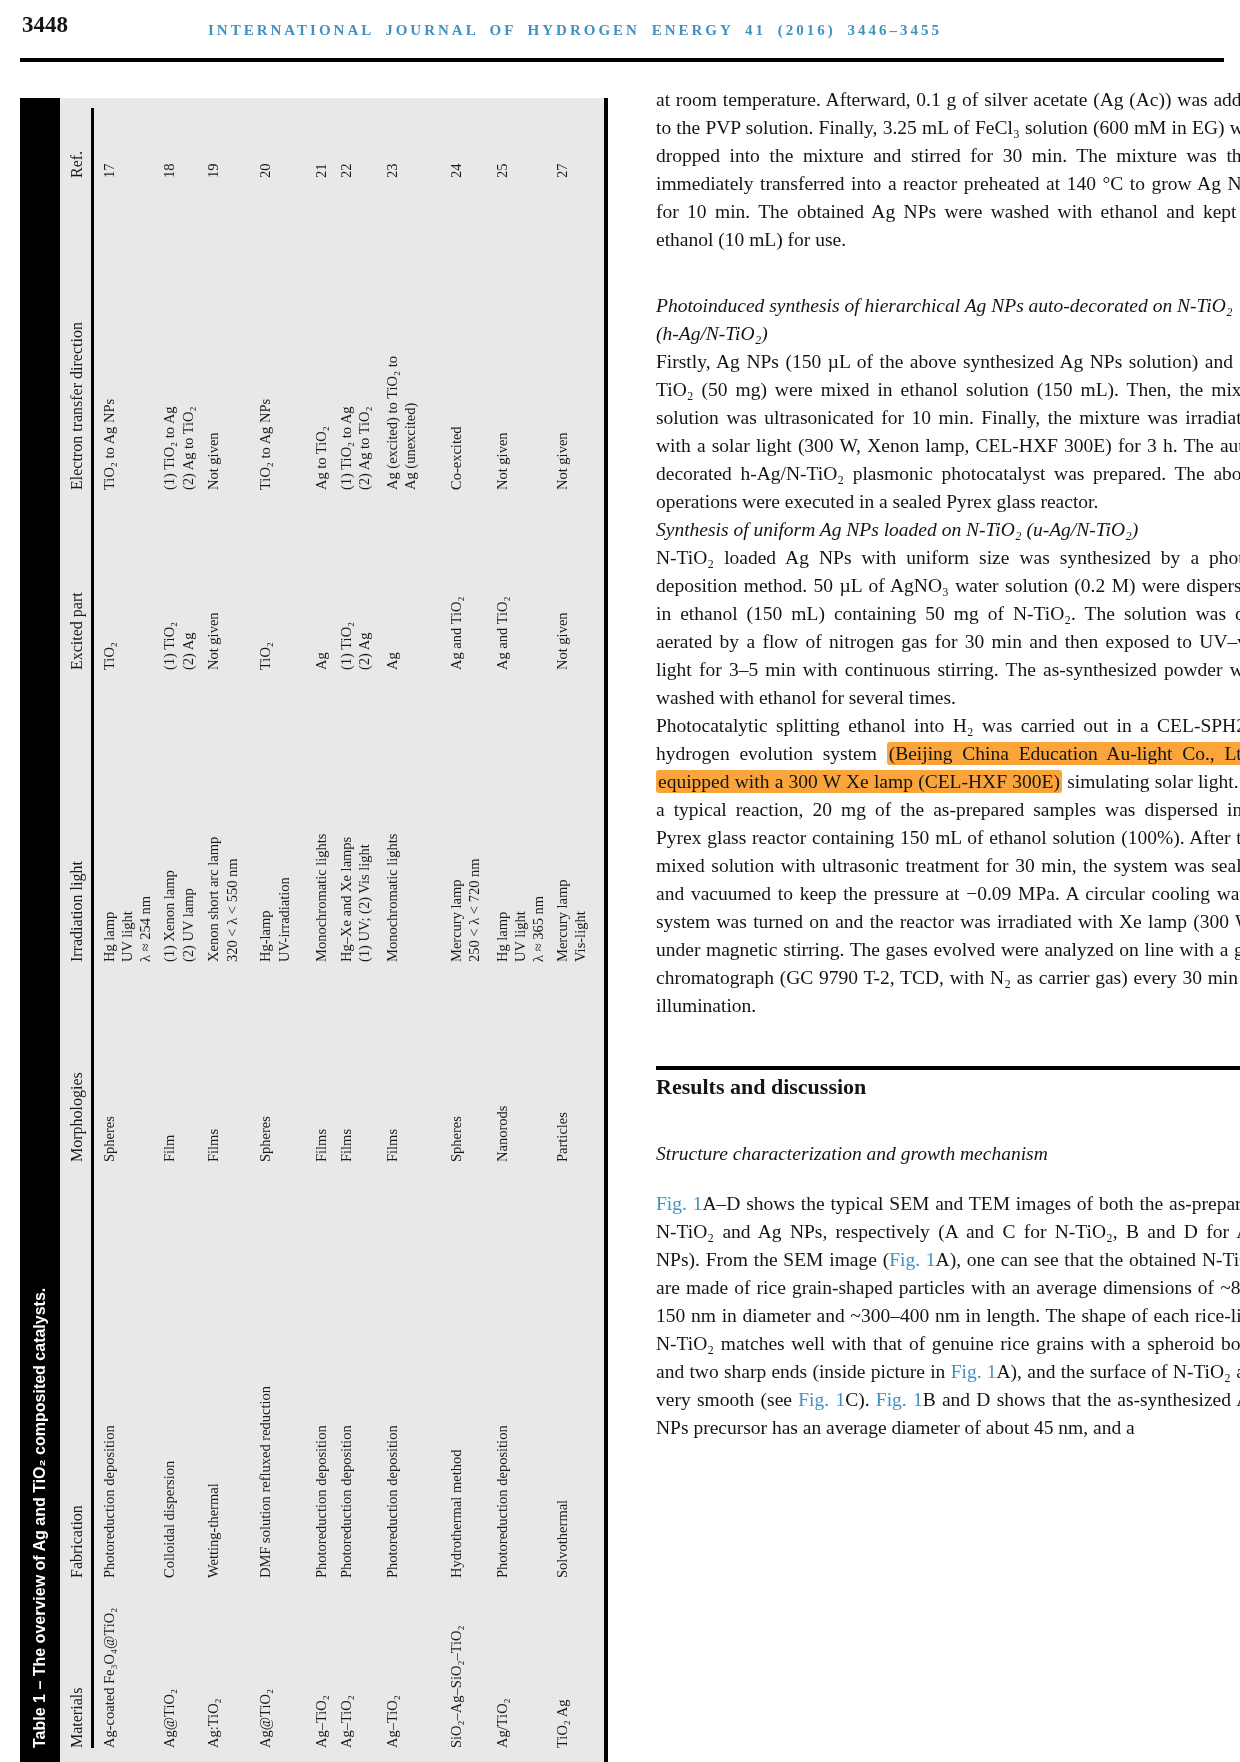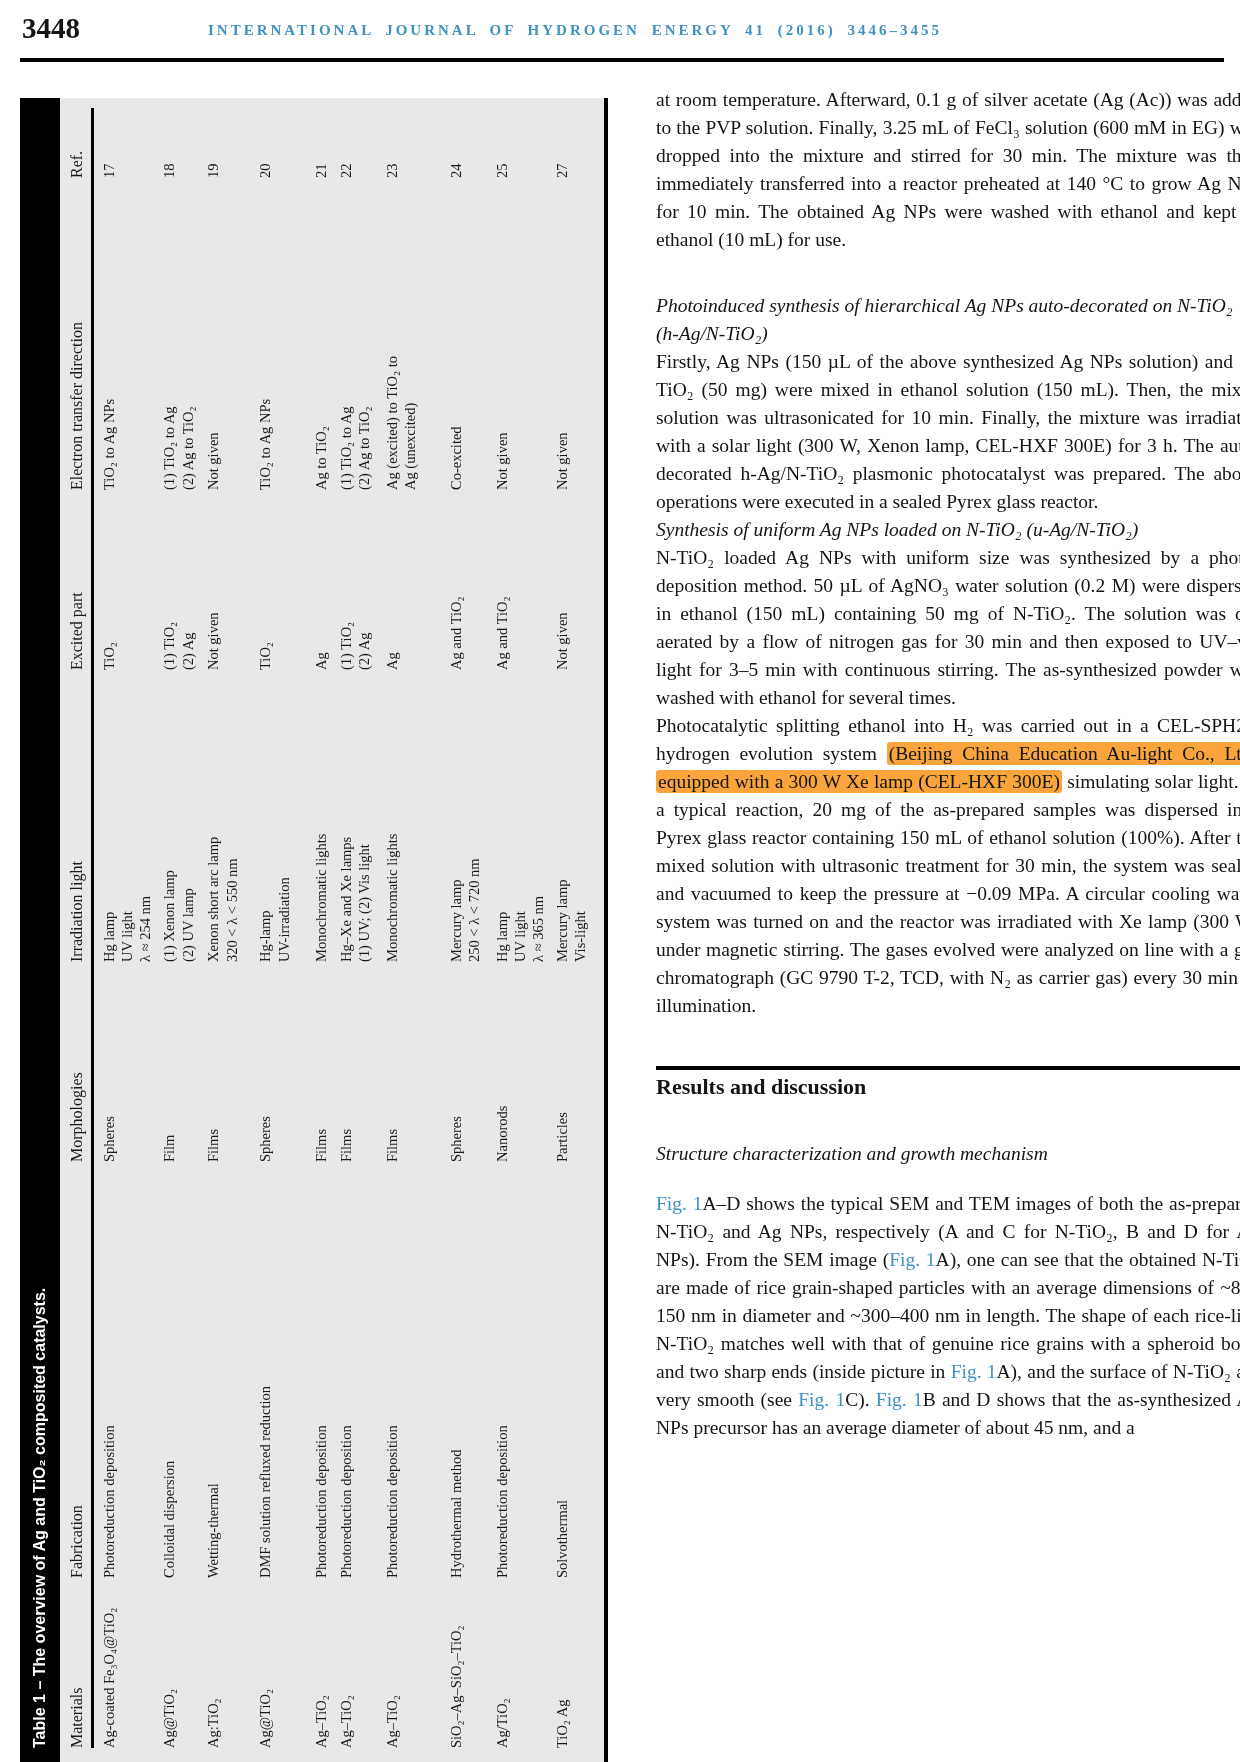--- a/index.html
+++ b/index.html
@@ -5,21 +5,21 @@
   :root { --accent:#4191c0; --hl:#f9a53c; }
   * { box-sizing:border-box; }
   html,body { margin:0; padding:0; }
   body {
     width:1240px; height:1762px; position:relative; overflow:hidden;
     background:#ffffff; color:#141414;
     font-family:"Liberation Serif","DejaVu Serif",serif;
   }
 
   
-  .page-number { position:absolute; left:22px; top:12px; font-size:29px; font-weight:bold;font-family:Liberation Serif, serif; }
+  .page-number { position:absolute; left:22px; top:12px; font-size:23px; font-weight:bold;font-family:Liberation Serif, serif; }
   .journal-head {
     position:absolute; left:125px; top:22px; width:900px; text-align:center;
     font-size:15px; font-weight:bold; letter-spacing:3px; word-spacing:5px;
     color:var(--accent); text-transform:uppercase;
   }
   .head-rule { position:absolute; left:20px; top:58px; width:1204px; height:4px; background:#000; }
 
   
   .table-wrap { position:absolute; left:20px; top:98px; width:588px; height:1664px; }
   .table-inner {

